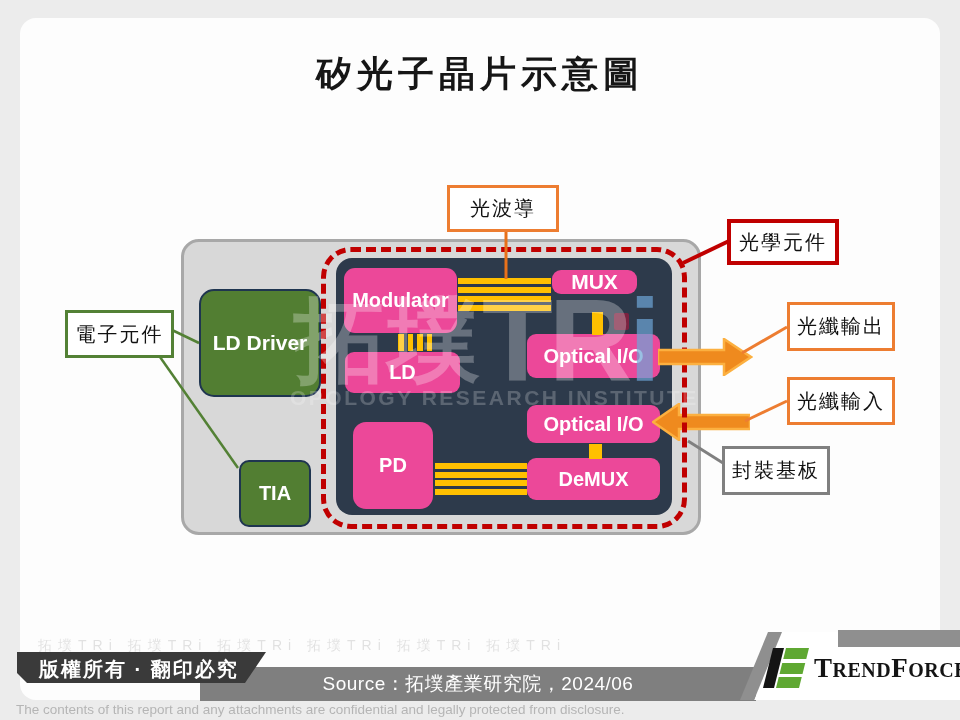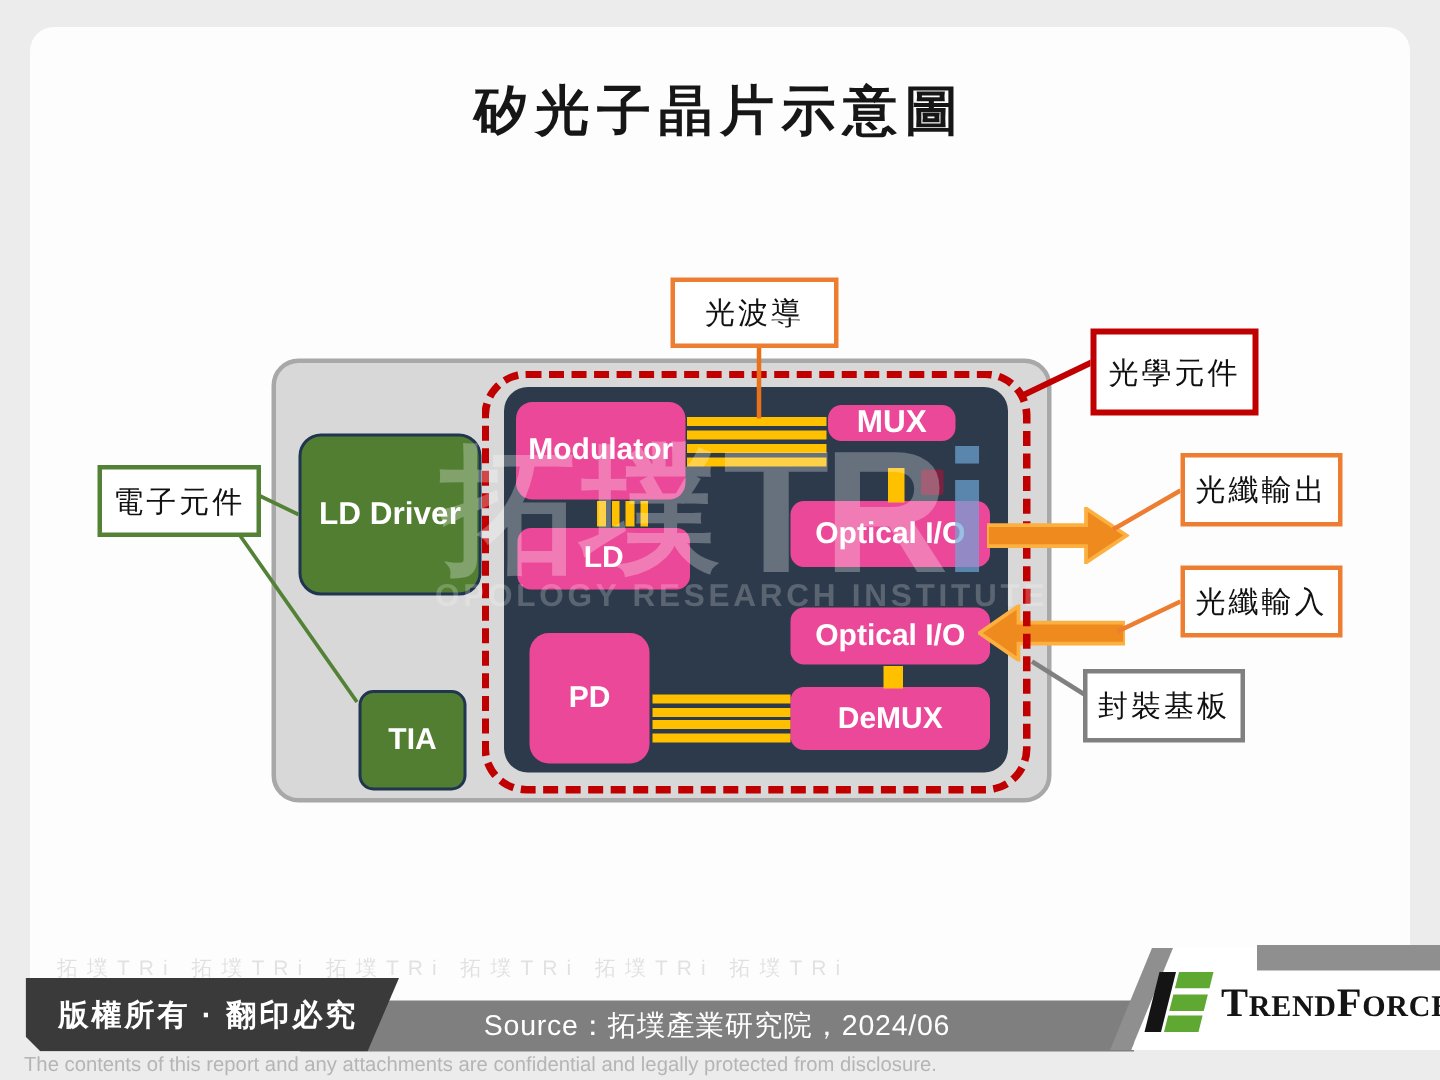--- a/index.html
+++ b/index.html
@@ -50,39 +50,39 @@
   .wm .cjk{font-size:92px;font-weight:700;line-height:1.05;color:rgba(255,255,255,0.28);letter-spacing:2px;}
   .wm .lat{font-size:116px;font-weight:700;line-height:0.85;letter-spacing:-4px;color:rgba(255,255,255,0.28);}
   .wm .dot{font-size:116px;font-weight:700;line-height:0.85;color:rgba(110,165,215,0.70);}
   .wmSub{left:290px;top:386px;font-size:21px;font-weight:700;letter-spacing:2.5px;
          color:rgba(255,255,255,0.22);z-index:7;pointer-events:none;white-space:nowrap;}
 
   
   .callout{background:#fff;display:flex;align-items:center;justify-content:center;font-size:20px;color:#111;
            z-index:10;letter-spacing:2px;white-space:nowrap;}
   .waveguideLbl{left:447px;top:185px;width:112px;height:47px;border:3px solid #ed7d31;}
-  .opticalLbl{left:727px;top:219px;width:112px;height:58px;border:4px solid #c00000;}
+  .opticalLbl{left:727px;top:219px;width:112px;height:46px;border:4px solid #c00000;}
   .electronicLbl{left:65px;top:310px;width:109px;height:48px;border:3px solid #538135;}
   .fiberOutLbl{left:787px;top:302px;width:108px;height:49px;border:3px solid #ed7d31;}
   .fiberInLbl{left:787px;top:377px;width:108px;height:48px;border:3px solid #ed7d31;}
   .substrateLbl{left:722px;top:446px;width:108px;height:49px;border:3px solid #808080;}
 
   svg.overlay{left:0;top:0;width:960px;height:720px;z-index:9;pointer-events:none;}
   svg.arrow{pointer-events:none;}
   .arrowOut{left:658px;top:338px;z-index:6;}
   .arrowIn{left:652px;top:403px;z-index:4;}
 
   
   .wmStrip{left:38px;top:637px;width:700px;height:16px;font-size:14px;color:rgba(60,60,60,0.14);
            letter-spacing:6px;overflow:hidden;white-space:nowrap;z-index:20;}
   .srcBar{left:200px;top:667px;width:556px;height:34px;background:#7f7f7f;color:#fff;display:flex;
           align-items:center;justify-content:center;font-size:19px;z-index:21;letter-spacing:0.5px;}
-  .ribbon{left:17px;top:652px;width:249px;height:49px;background:#3a3a3a;color:#fff;z-index:23;
+  .ribbon{left:17px;top:652px;width:249px;height:31px;background:#3a3a3a;color:#fff;z-index:23;
           clip-path:polygon(0 0,100% 0,calc(100% - 21px) 100%,10px 100%,0 calc(100% - 10px));
-          display:flex;align-items:center;font-size:20px;font-weight:700;letter-spacing:2px;padding-left:22px;}
+          display:flex;align-items:flex-end;font-size:20px;font-weight:700;letter-spacing:2px;padding-left:22px;}
   .whitePanel{left:740px;top:632px;width:220px;height:68px;background:#fff;z-index:22;
               clip-path:polygon(42px 0,100% 0,100% 100%,14px 100%);}
   .graySlash{left:740px;top:632px;width:56px;height:68px;background:#8f8f8f;z-index:24;
              clip-path:polygon(28px 0,42px 0,14px 100%,0 100%);}
   .grayStrip{left:838px;top:630px;width:122px;height:17px;background:#8f8f8f;z-index:25;}
   .logo{left:768px;top:648px;z-index:26;display:flex;align-items:center;}
   .logoIcon{width:38px;height:40px;transform:skewX(-14deg);display:flex;margin-right:8px;}
   .logoIcon .blk{width:11px;height:100%;background:#141414;margin-right:2px;}
   .logoIcon .grn{width:23px;height:100%;display:flex;flex-direction:column;}
   .logoIcon .grn i{display:block;background:#5fa832;flex:1;}

